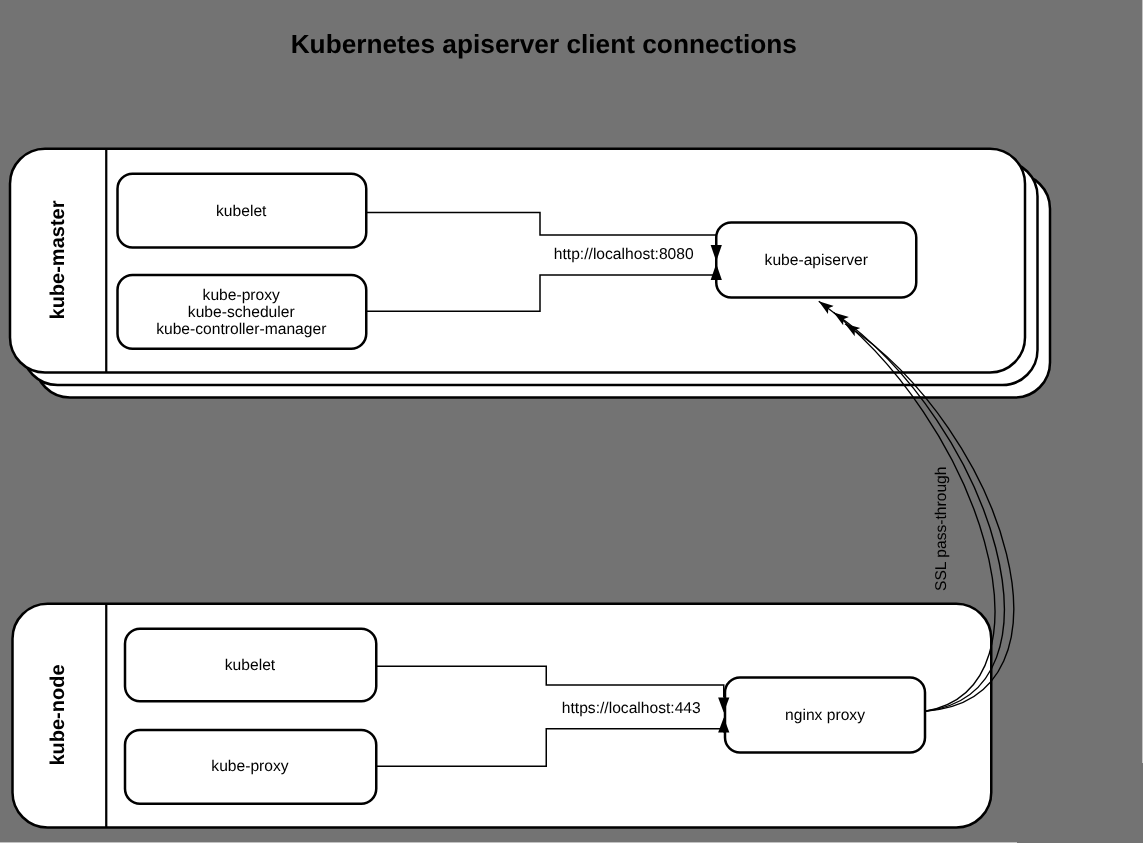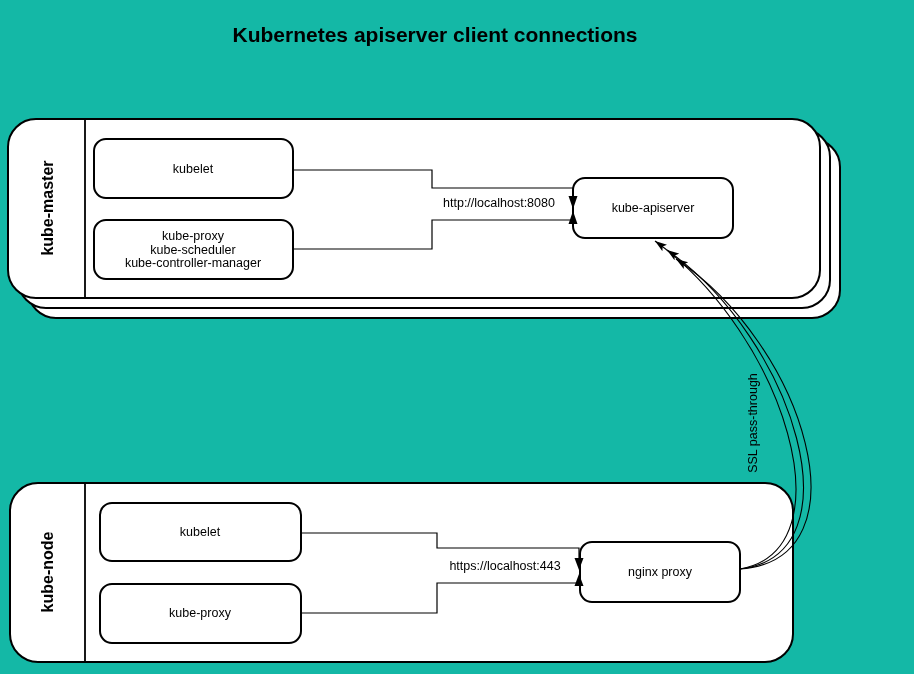--- a/index.html
+++ b/index.html
@@ -7,21 +7,21 @@
     padding: 0;
     background: #ffffff;
     width: 914px;
     height: 674px;
     overflow: hidden;
   }
   .canvas {
     position: relative;
     width: 914px;
     height: 674px;
-    background: #14b8a6;
+    background: #737373;
   }
   svg text {
     font-family: "Liberation Sans", sans-serif;
     fill: #000000;
   }
   .title-text {
     font-size: 21px;
     font-weight: bold;
   }
   .container-label {

